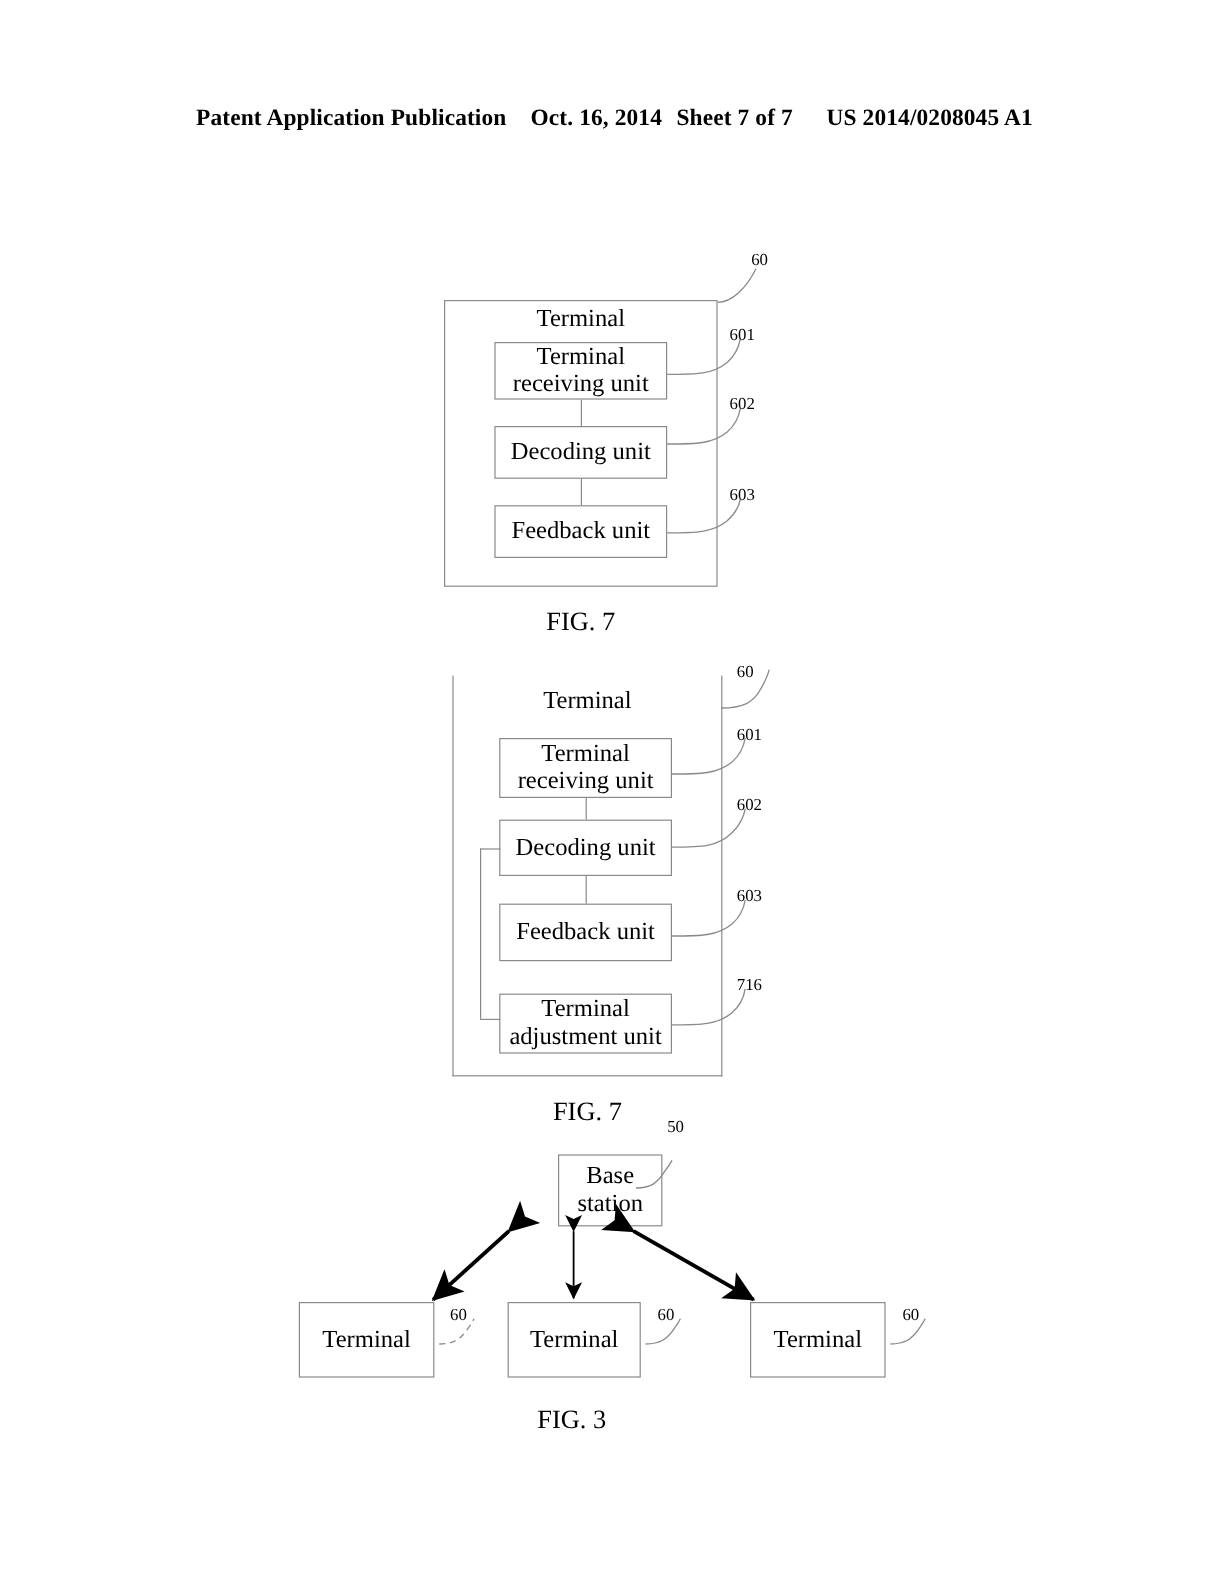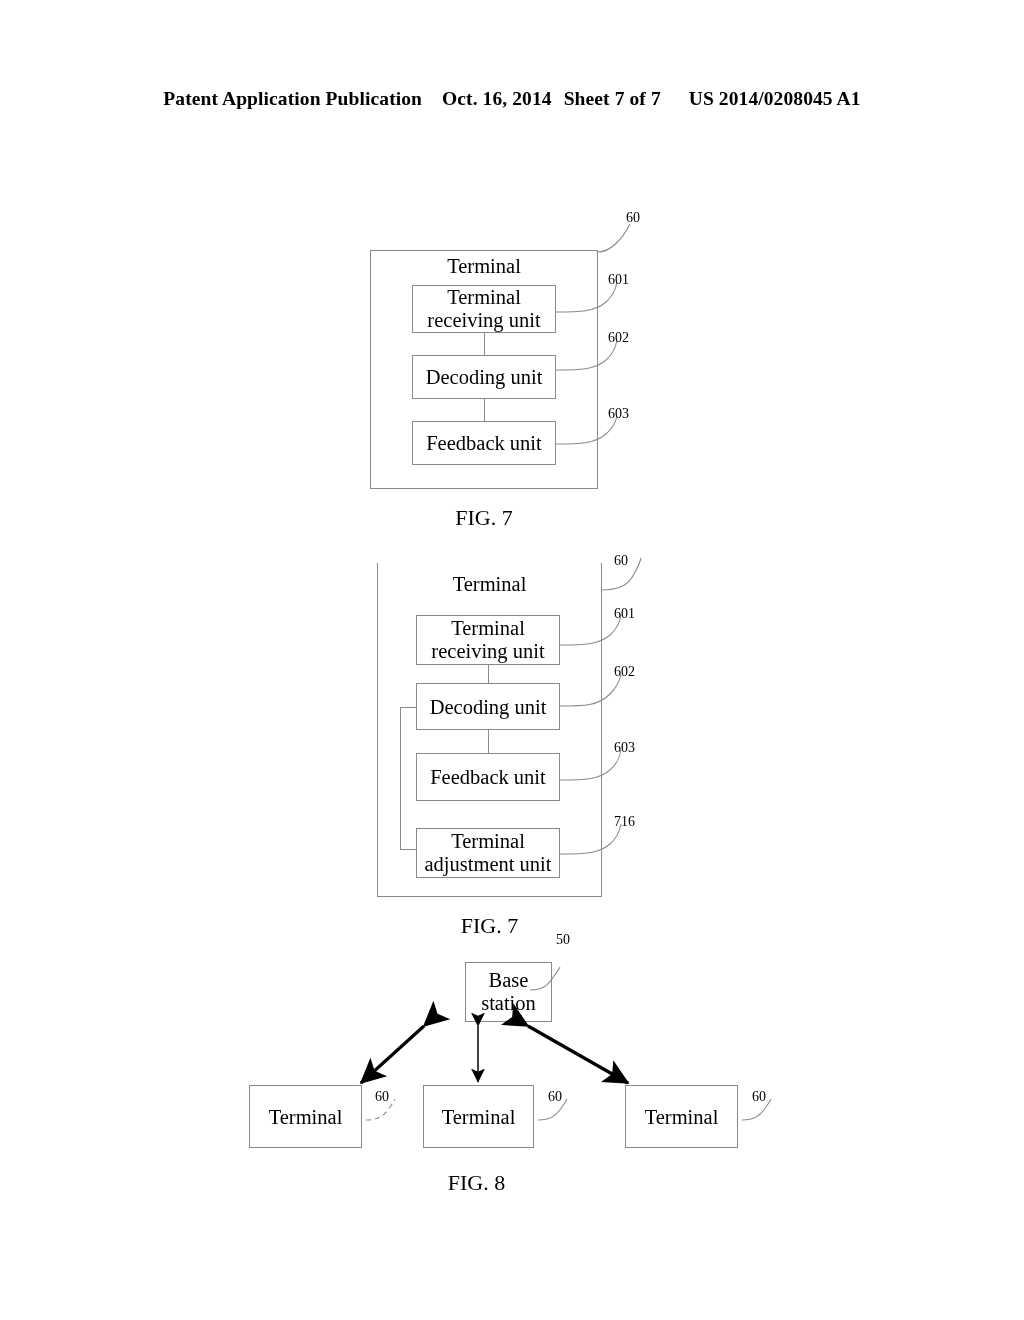--- a/index.html
+++ b/index.html
@@ -262,14 +262,14 @@
       </marker>
     </defs>
 
     <line x1="424" y1="1026" x2="361" y2="1083" stroke="#000" stroke-width="3.2" marker-start="url(#ah)" marker-end="url(#ah)"></line>
 
     <line x1="478" y1="1026" x2="478" y2="1082" stroke="#000" stroke-width="1.5" marker-start="url(#ah-thin)" marker-end="url(#ah-thin)"></line>
 
     <line x1="528" y1="1026" x2="628" y2="1083" stroke="#000" stroke-width="3.2" marker-start="url(#ah)" marker-end="url(#ah)"></line>
   </svg>
 
-  <div class="fig-caption" style="left:421px; top:1170px; width:111px;">FIG. 8</div>
+  <div class="fig-caption" style="left:421px; top:1170px; width:111px;">FIG. 3</div>
 </div>
 
 </body></html>

